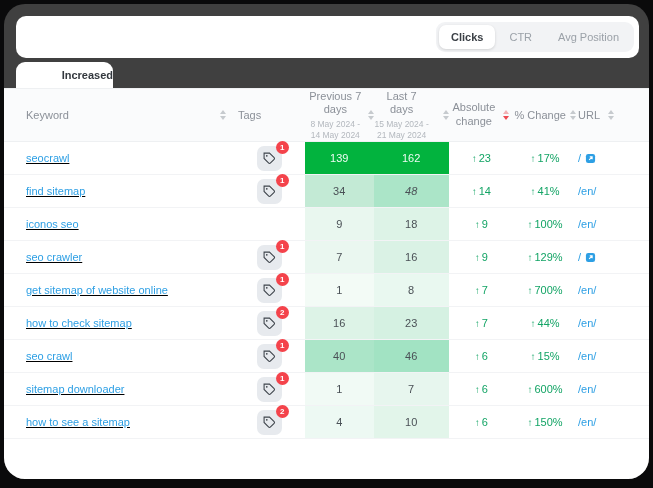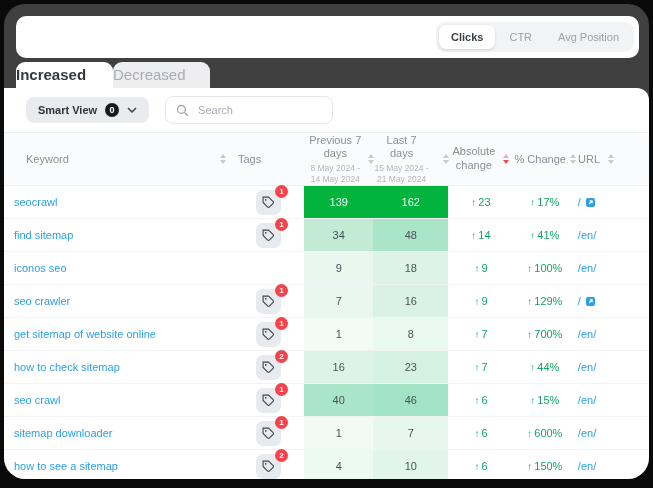--- a/index.html
+++ b/index.html
@@ -17,21 +17,21 @@
   .toolbar {
     position:absolute; left:12px; top:12px; right:10px; height:42px;
     background:#fff; border-radius:10px;
     display:flex; align-items:center; justify-content:flex-end; padding-right:5px;
   }
   .seg { background:#f2f3f5; border-radius:9px; display:flex; align-items:center; padding:3px; gap:2px; }
   .seg-item { font-size:11px; color:#9ba1a8; padding:6px 12px; border-radius:7px; cursor:pointer; white-space:nowrap; }
   .seg-item.active { background:#fff; color:#3a3f45; font-weight:bold; box-shadow:0 1px 3px rgba(0,0,0,.14); }
   
   .tabs { position:absolute; left:12px; top:58px; height:26px; display:flex; }
-  .tab { width:97px; text-align:left; line-height:26px; font-size:15px; border-radius:9px 9px 0 0; cursor:pointer; }
+  .tab { width:97px; text-align:right; line-height:26px; font-size:11px; border-radius:9px 9px 0 0; cursor:pointer; }
   .tab.active { background:#fff; color:#33383e; font-weight:bold; }
   .tab.inactive { background:#eeeef1; color:#a7acb3; }
   
   .panel { position:absolute; left:0; top:84px; right:0; bottom:0; background:#fff; border-radius:0 12px 0 0; }
   .filterbar { display:flex; align-items:center; gap:16px; padding:8px 0 8px 22px; }
   .smartview { display:flex; align-items:center; gap:8px; background:#e9ecef; border-radius:8px; padding:6px 12px; cursor:pointer; }
   .smartview .lbl { font-size:11px; color:#2f3439; font-weight:bold; }
   .count-badge { width:14px; height:14px; border-radius:50%; background:#17191c; color:#fff; font-size:9px; line-height:14px; text-align:center; font-weight:bold; }
   .search { display:flex; align-items:center; gap:7px; border:1px solid #e4e6e9; border-radius:8px; padding:6px 10px; width:168px; background:#fff; }
   .search input { border:0; outline:0; font-size:11px; color:#444; width:100%; font-family:inherit; background:transparent; }
@@ -50,21 +50,21 @@
   .col-url  { width:80px; padding-left:2px; gap:8px; }
   .sort { display:inline-flex; flex-direction:column; gap:2px; cursor:pointer; flex:none; }
   .sort i { display:block; width:0; height:0; border-left:3.5px solid transparent; border-right:3.5px solid transparent; }
   .sort .up { border-bottom:4px solid #c6cace; }
   .sort .down { border-top:4px solid #c6cace; }
   .sort.desc .up { border-bottom-color:#f2b0b4; }
   .sort.desc .down { border-top-color:#ee4a52; }
   .tbody { font-size:11px; }
   .row { display:flex; align-items:stretch; height:33px; border-bottom:1px solid #f2f3f5; }
   .cell { display:flex; align-items:center; }
-  .kw-cell { width:250px; padding-left:10px; }
+  .kw-cell { width:250px; padding-left:22px;text-decoration:underline; }
   .kw-link { color:#2d9fe4; cursor:pointer; white-space:nowrap; }
   .tags-cell { width:78px; justify-content:center; }
   .tagbtn { width:25px; height:25px; background:#e7eaee; border-radius:7px; display:flex; align-items:center; justify-content:center; position:relative; cursor:pointer; }
   .badge { position:absolute; top:-5px; right:-7px; min-width:13px; height:13px; border-radius:7px; background:#f4434b; color:#fff; font-size:8px; line-height:13px; text-align:center; font-weight:bold; padding:0 3px; }
   .heat { width:76px; justify-content:center; color:#4a5056; }
   .heat.last { width:82px; }
   .abs-cell { width:72px; justify-content:center; color:#13a465; gap:2px; }
   .pct-cell { width:68px; justify-content:center; color:#13a465; gap:2px; }
   .url-cell { width:80px; color:#2d9fe4; gap:4px; padding-left:2px; white-space:nowrap; }
   .arrow { font-size:10px; }
@@ -78,45 +78,24 @@
   <div class="toolbar">
     <div class="seg">
       <div class="seg-item active">Clicks</div>
       <div class="seg-item">CTR</div>
       <div class="seg-item">Avg Position</div>
     </div>
   </div>
 
   <div class="tabs">
     <div class="tab active">Increased</div>
-    <div class="tab inactive">Decreased</div>
   </div>
 
   <div class="panel">
 
-    <div class="filterbar">
-      <div class="smartview">
-        <span class="lbl">Smart View</span>
-        <span class="count-badge">0</span>
-        <span>
-          <svg width="10" height="6" viewBox="0 0 10 6">
-              <polyline points="1,1 5,5 9,1" fill="none" stroke="#40454b" stroke-width="1.5"></polyline>
-            </svg>
-        </span>
-      </div>
-      <div class="search">
-        <span>
-          <svg width="13" height="13" viewBox="0 0 13 13">
-              <circle cx="5.4" cy="5.4" r="3.9" fill="none" stroke="#a0a5ac" stroke-width="1.3"></circle>
-              <line x1="8.4" y1="8.4" x2="11.8" y2="11.8" stroke="#a0a5ac" stroke-width="1.3"></line>
-            </svg>
-        </span>
-        <input type="text" placeholder="Search" style="">
-      </div>
-    </div>
 
     <div class="thead">
       <div class="hc col-kw">
         <span>Keyword</span>
         <span class="sort">
             <i class="up"></i>
             <i class="down"></i>
           </span>
       </div>
       <div class="hc col-tags">
@@ -209,21 +188,21 @@
     <div class="cell tags-cell">
       <span class="tagwrap tagbtn">
         <svg width="13" height="13" viewBox="0 0 24 24">
           <path d="M20.59 13.41l-7.17 7.17a2 2 0 0 1-2.83 0L2 12V2h10l8.59 8.59a2 2 0 0 1 0 2.82z" fill="none" stroke="#3f454c" stroke-width="2"></path>
           <circle cx="7" cy="7" r="1.6" fill="#3f454c"></circle>
         </svg>
         <span class="badge">1</span>
       </span>
     </div>
     <div class="cell heat prev" style="background: rgb(195, 234, 213);">34</div>
-    <div class="cell heat last" style="background: rgb(171, 229, 200);">48</div>
+    <div class="cell heat last" style="background: rgb(171, 229, 200); font-style: italic;">48</div>
     <div class="cell abs-cell">
       <span class="arrow">↑</span>
             <span class="absv">14</span>
     </div>
     <div class="cell pct-cell">
       <span class="arrow">↑</span>
             <span class="pctv">41%</span>
     </div>
     <div class="cell url-cell">
       <span class="urlv">/en/</span>

